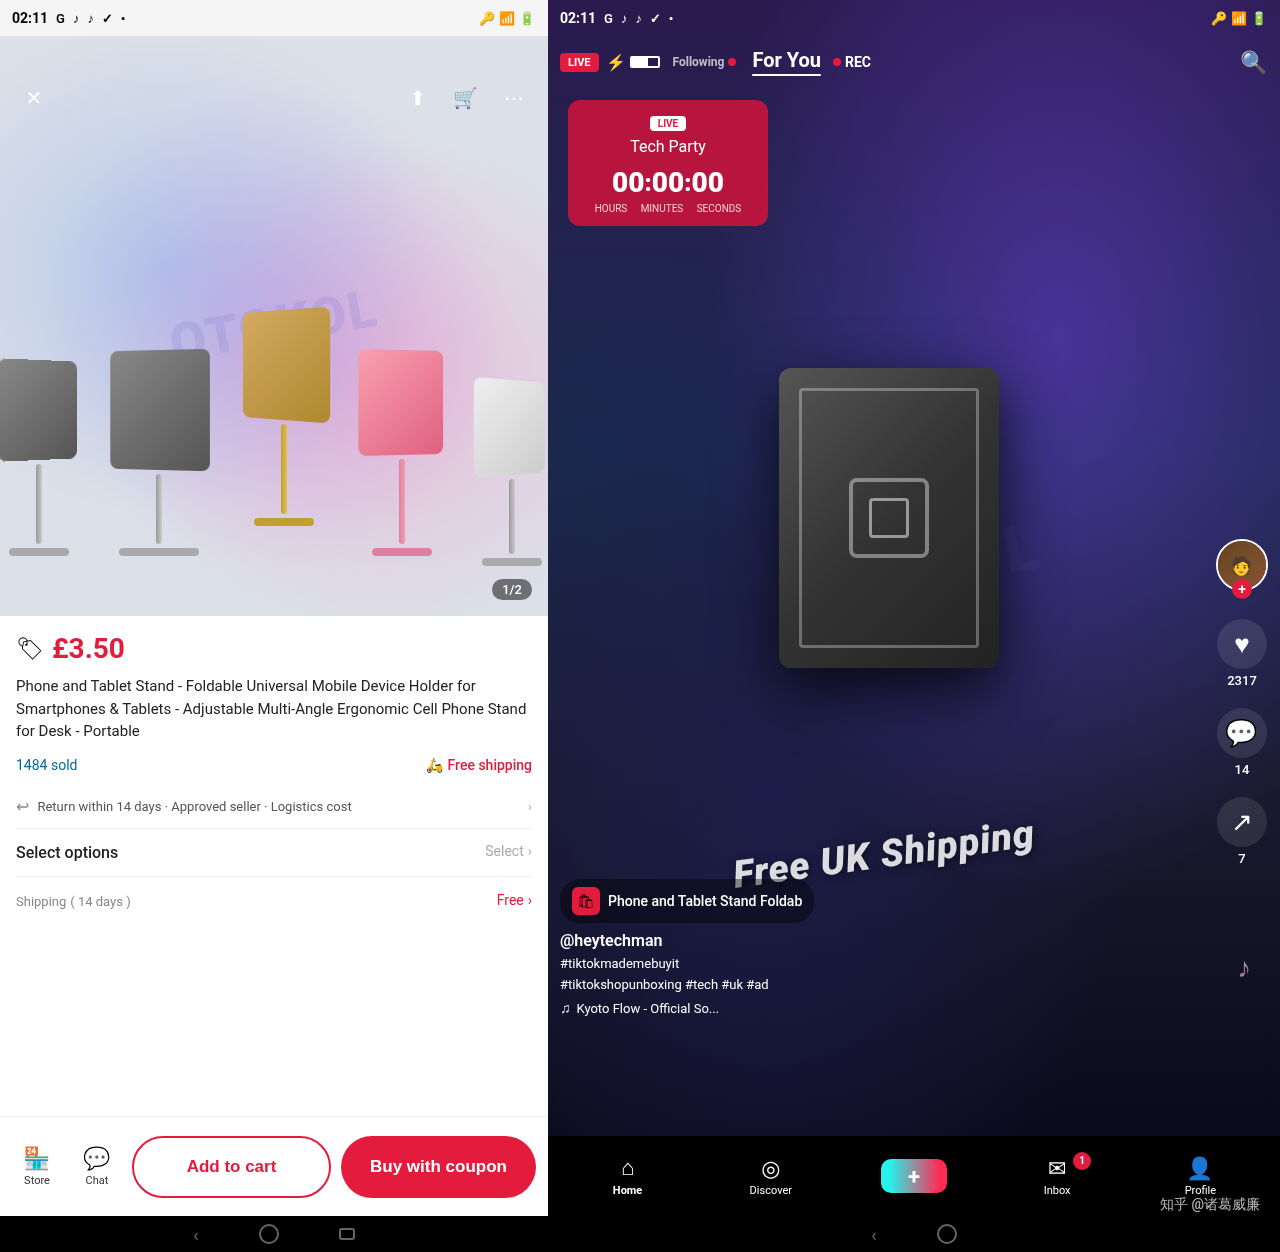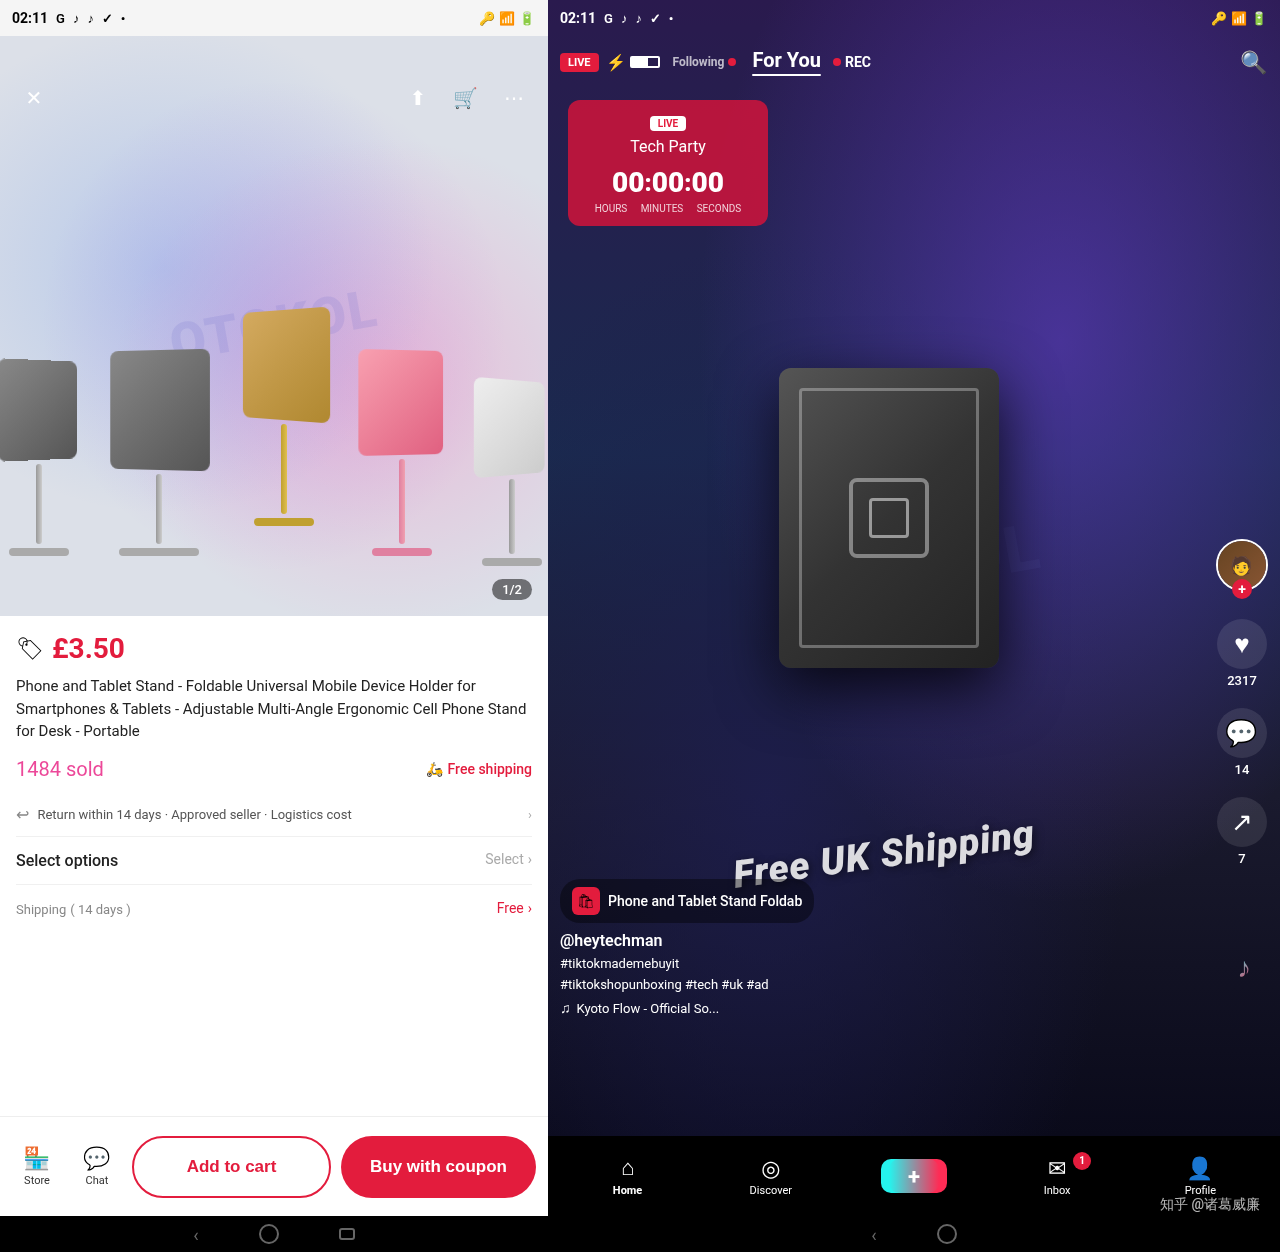--- a/index.html
+++ b/index.html
@@ -167,22 +167,22 @@
       line-height: 1.5;
       margin-bottom: 14px;
     }
     .meta-row {
       display: flex;
       align-items: center;
       justify-content: space-between;
       margin-bottom: 12px;
     }
     .sold-count {
-      font-size: 20px;
-      color: #ec4899;
+      font-size: 14px;
+      color: #0369a1;
     }
     .free-shipping {
       display: flex;
       align-items: center;
       gap: 4px;
       color: #e31c3d;
       font-size: 14px;
       font-weight: 500;
     }
     .info-row {

